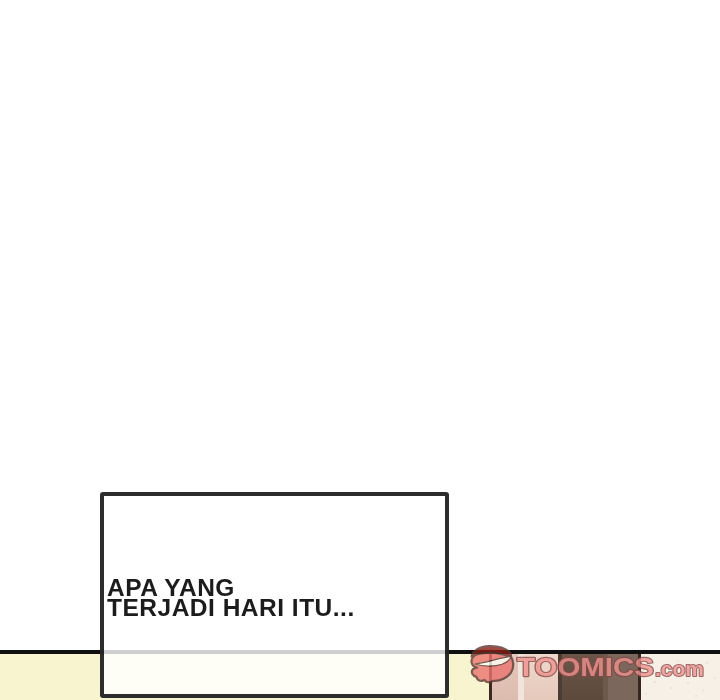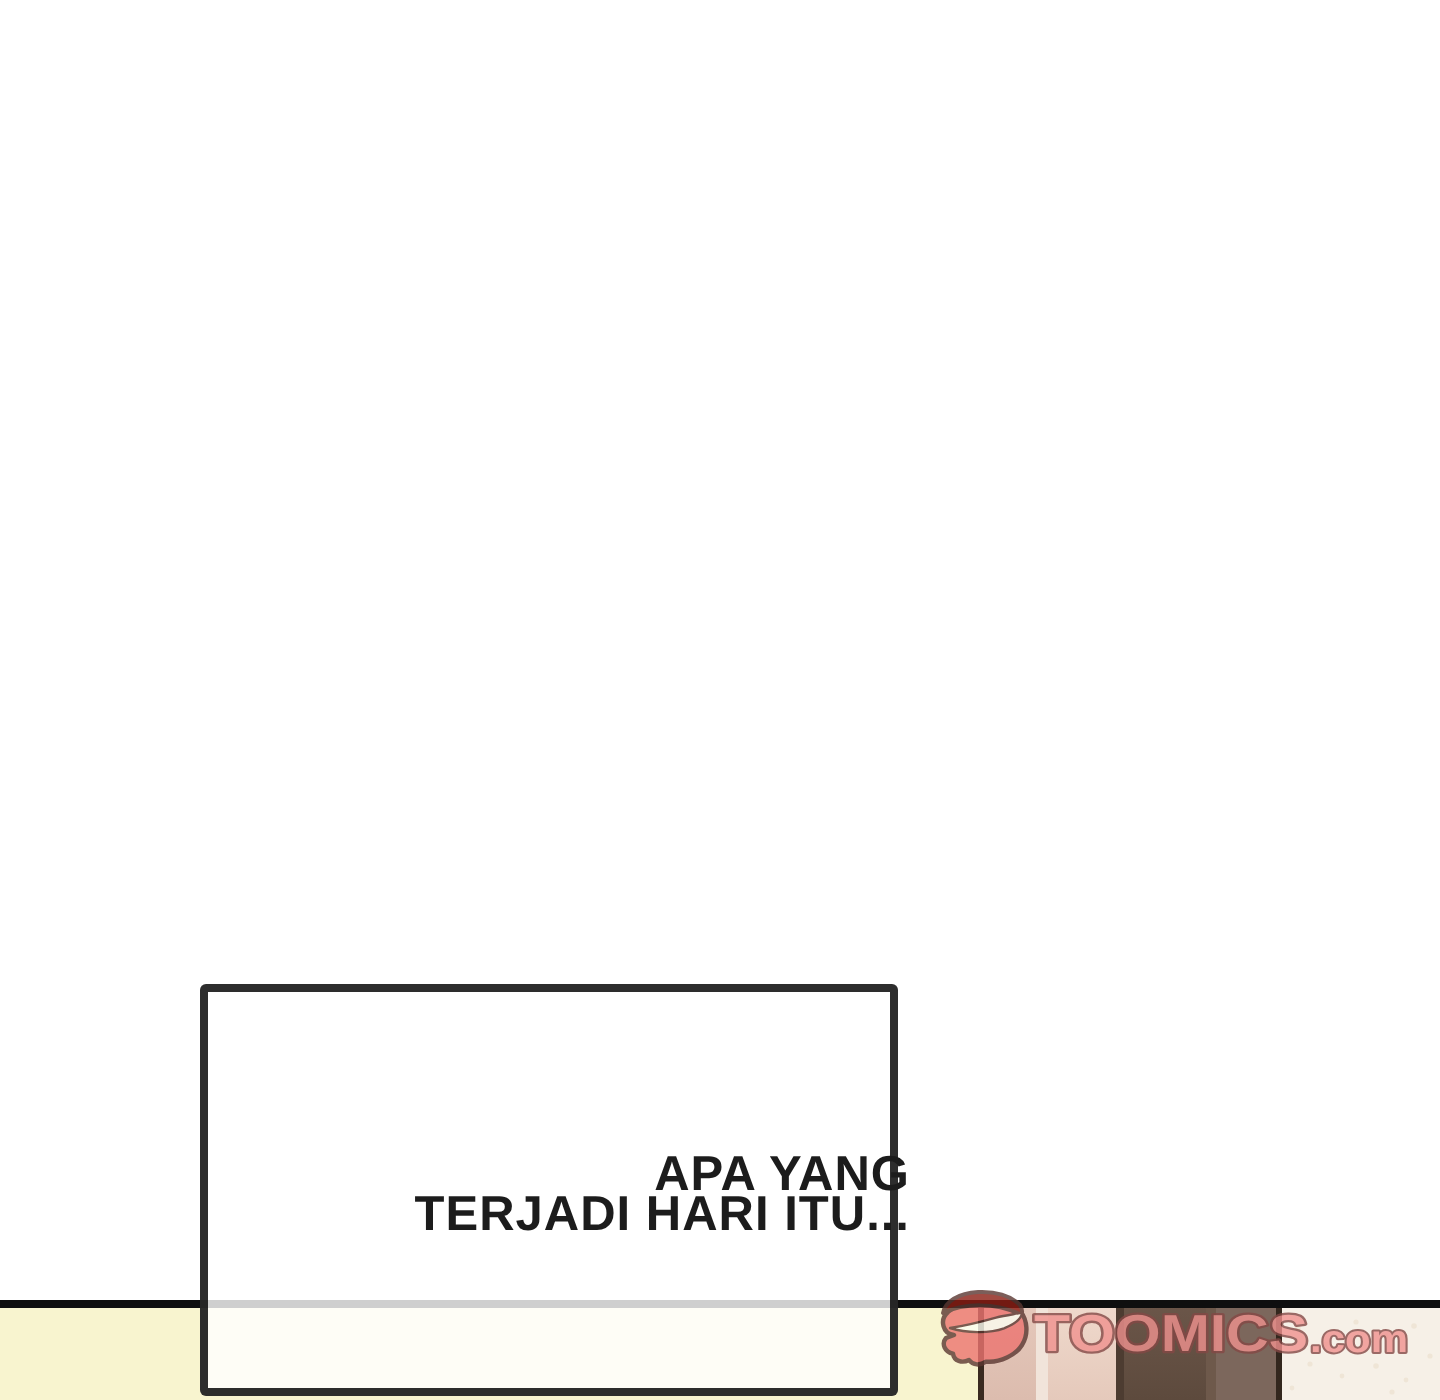--- a/index.html
+++ b/index.html
@@ -48,21 +48,21 @@
         <circle cx="5" cy="42" r="1.2"></circle>
         <circle cx="55" cy="44" r="1.3"></circle>
     </g>
   </svg>
 </div>
 
 <div class="abs" style="left:0;top:649.5px;width:720px;height:4px;background:#0f0f0f;"></div>
 
 <div class="abs" style="left:100.3px;top:492px;width:340.3px;height:198.3px;background:rgba(255,255,255,0.8);border:4px solid rgba(5,5,5,0.84);border-radius:3px;"></div>
 
-<div class="abs" style="left:107px;top:577.5px;width:348px;text-align:right;font-size:24.5px;font-weight:bold;line-height:20px;color:#1c1c1c;letter-spacing:0.5px;">APA YANG<br>TERJADI HARI ITU...</div>
+<div class="abs" style="left:107px;top:577.5px;width:348px;text-align:left;font-size:24.5px;font-weight:bold;line-height:20px;color:#1c1c1c;letter-spacing:0.5px;">APA YANG<br>TERJADI HARI ITU...</div>
 
 <svg class="abs" style="left:460px;top:638px;" width="260" height="62" viewBox="0 0 260 62" xmlns="http://www.w3.org/2000/svg">
   <g opacity="0.8">
 
     <path d="M 14 18 C 20 12.5 30 10.5 38 11 C 44 11.5 49 14 50.5 18 C 53.5 22 54.5 29 51 34.5 C 48 39.5 40 43.5 33 42.8 C 30 44.8 26.5 44.8 24.5 42 C 21 43.8 17 42.5 16.5 38.8 C 12.5 38 10.5 34 13 31 L 17 29.5 C 11.5 29 9.5 22 14 18 Z" fill="#ec7470" stroke="#5b3731" stroke-width="2.2" stroke-linejoin="round"></path>
 
     <path d="M 11.5 18.5 C 12.5 13 19 8.5 29 8 C 38 7.6 45.5 10 50 14.5 C 51.2 16.2 51.3 17.6 50.8 19.5 C 38 13 22 13.5 11.5 18.5 Z" fill="#8c1d13" stroke="#5b3731" stroke-width="2" stroke-linejoin="round"></path>
 
     <path d="M 15 26 C 23 24.8 32 22.5 38 20.8 C 43 19.5 48 19 51 18.3 C 50.8 21 47.5 24 42 26.2 C 35 28.8 23 28.6 15 26 Z" fill="#fbfef1" stroke="#5b3731" stroke-width="1.2" stroke-linejoin="round"></path>
 

